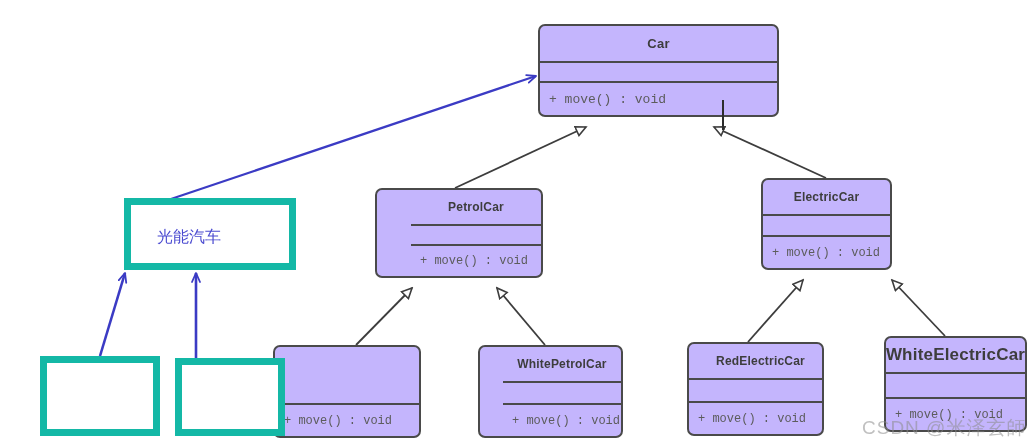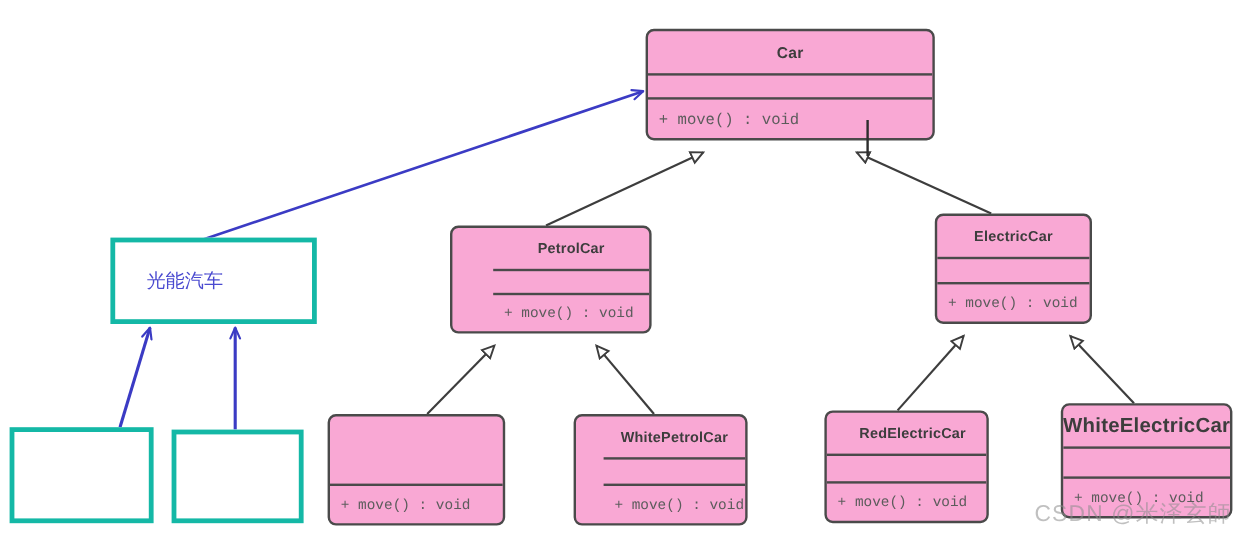--- a/index.html
+++ b/index.html
@@ -21,21 +21,21 @@
     position: absolute;
     left: 0;
     top: 0;
     width: 1035px;
     height: 448px;
     pointer-events: none;
   }
   .uml-class {
     position: absolute;
     box-sizing: border-box;
-    background: #f9a8d4;
+    background: #c4b5fd;
     border: 2px solid #4a4a4a;
     border-radius: 7px;
     display: flex;
     flex-direction: column;
     overflow: hidden;
   }
   .uml-name {
     flex: 0 0 auto;
     display: flex;
     align-items: center;
@@ -57,24 +57,25 @@
     align-items: center;
     padding-left: 9px;
     color: #5c5c5c;
     white-space: nowrap;
     font-family: Liberation Mono, monospace;
   }
   .blue-box {
     position: absolute;
     box-sizing: border-box;
     background: #ffffff;
-    border: 4px solid #14b8a6;
+    border: 7px solid #14b8a6;
     display: flex;
     align-items: flex-start;
     justify-content: flex-start;
+    margin-left: 32px;
   }
   .blue-box-label {
     color: #4a4ad0;
     padding: 22px 0 0 26px;
     white-space: nowrap;
   }
   .watermark {
     position: absolute;
     color: rgba(140, 140, 140, 0.55);
     white-space: nowrap;
@@ -143,21 +144,21 @@
     <div class="uml-attrs"></div>
     <div class="uml-ops" style="height:32px; font-size:13px;">+ move() : void</div>
   </div>
 
   <div class="uml-class" style="left:375px; top:188px; width:168px; height:90px;padding-left:34px;">
     <div class="uml-name" style="height:34px; font-size:12px;">PetrolCar</div>
     <div class="uml-attrs"></div>
     <div class="uml-ops" style="height:30px; font-size:12px;">+ move() : void</div>
   </div>
 
-  <div class="uml-class" style="left:779px; top:178px; width:131px; height:92px;">
+  <div class="uml-class" style="left:761px; top:178px; width:131px; height:92px;">
     <div class="uml-name" style="height:34px; font-size:12px;">ElectricCar</div>
     <div class="uml-attrs"></div>
     <div class="uml-ops" style="height:31px; font-size:12px;">+ move() : void</div>
   </div>
 
   <div class="uml-class" style="left:273px; top:345px; width:148px; height:93px;">
     <div class="uml-attrs"></div>
     <div class="uml-ops" style="height:31px; font-size:12px;">+ move() : void</div>
   </div>
 

